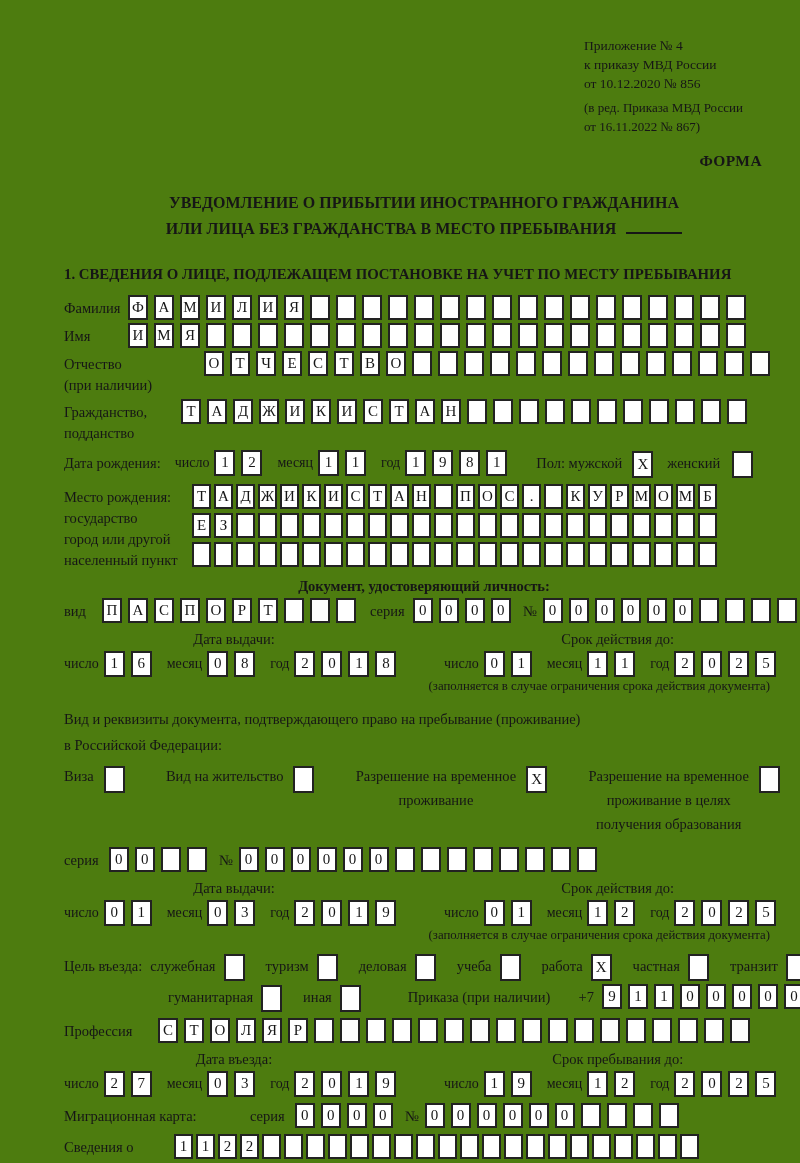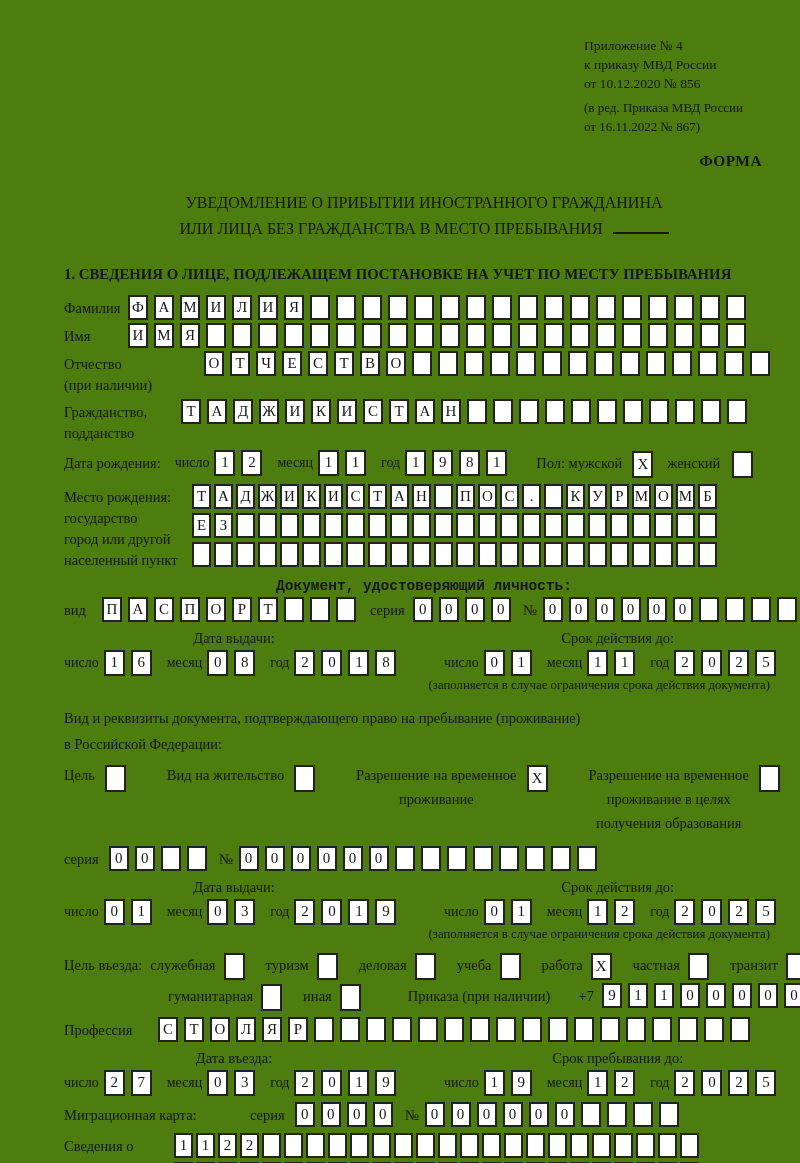--- a/index.html
+++ b/index.html
@@ -2,35 +2,35 @@
 <html><head>
 <meta charset="utf-8">
 <style>
   html,body{margin:0;padding:0;background:#fff;}
   body{width:800px;height:1163px;color:#161616;font-family:"Liberation Serif",serif;font-size:14.5px;}
   .page{box-sizing:border-box;width:800px;height:1163px;padding:36px 16px 0 64px;overflow:hidden;background:#4d7c0f;}
   .top-right{display:flex;justify-content:flex-end;}
   .appendix{width:182px;font-size:13.5px;line-height:1.42;margin-right:18px;}
   .amend{margin-top:6px;font-size:13px;font-family:Liberation Serif, serif;}
   .forma{text-align:right;font-weight:bold;font-size:15.5px;margin:16px 22px 0 0;letter-spacing:.4px;}
-  .title{text-align:center;font-weight:normal;font-size:16px;line-height:1.6;margin-top:20px;}
+  .title{text-align:center;font-weight:bold;font-size:16px;line-height:1.6;margin-top:20px;}
   .blank{display:inline-block;width:56px;height:14px;border-bottom:2px solid #161616;margin-left:10px;}
   .sec1{font-weight:bold;font-size:14.8px;margin-top:24px;margin-bottom:12px;}
   .frow{display:flex;align-items:flex-start;margin-top:3px;}
   .flabel{flex:none;font-size:14.5px;line-height:21px;padding-top:3px;}
   .w38{width:38px}.w64{width:64px}.w110{width:110px}.w117{width:117px}.w128{width:128px}.w140{width:140px}.w94{width:94px}.w186{width:186px}
   .mt6{margin-top:6px}.mt10{margin-top:10px}.mb4{margin-bottom:4px}
   .mx8{margin:0 8px}.mx6{margin:0 6px}.ml26{margin-left:26px}.ml28{margin-left:28px}.ml14{margin-left:14px}
   .cells{display:flex;flex:none;}
   .cell{flex:none;box-sizing:border-box;width:20px;height:25px;border:2px solid #222;margin-right:6px;
         display:inline-flex;align-items:center;justify-content:center;font-size:15px;background:#fff;}
   .tight .cell{margin-right:3px;width:19px;}
   .box{flex:none;box-sizing:border-box;width:21px;height:27px;border:2px solid #222;display:inline-flex;
        align-items:center;justify-content:center;font-size:15px;margin-top:1px;background:#fff;}
-  .center-bold{text-align:center;font-weight:bold;font-size:14.5px;margin-top:7px;margin-bottom:2px;font-family:Liberation Mono, monospace;}
+  .center-bold{text-align:center;font-weight:bold;font-size:14.5px;margin-top:7px;margin-bottom:2px;}
   .dpair{display:flex;margin-top:2px;}
   .dcol{flex:none;}
   .dcol.left{width:340px;margin-right:40px;}
   .dtitle{text-align:center;font-size:14.5px;margin-top:6px;margin-bottom:3px;}
   .dg{display:flex;align-items:center;}
   .dglabel{flex:none;font-size:14px;margin-right:5px;}
   .dg .cellgroup{display:flex;margin-right:9px;}
   .dg .cell{width:21px;height:26px;margin-right:6px;}
   .note{text-align:right;font-size:12.8px;margin-top:2px;padding-right:14px;}
   .intro{font-size:14.5px;line-height:1.85;margin-top:12px;}
@@ -396,21 +396,21 @@
   <div class="note">(заполняется в случае ограничения срока действия документа)</div>
 
   <div class="intro">
       <div>Вид и реквизиты документа, подтверждающего право на пребывание (проживание)</div>
       <div>в Российской Федерации:</div>
     </div>
 
   <div class="popts">
       <div class="popt">
         <div class="popt-lines">
-          <div>Цель</div>
+          <div>Виза</div>
         </div>
         <span class="box"></span>
       </div>
       <div class="popt">
         <div class="popt-lines">
           <div>Вид на жительство</div>
         </div>
         <span class="box"></span>
       </div>
       <div class="popt">

